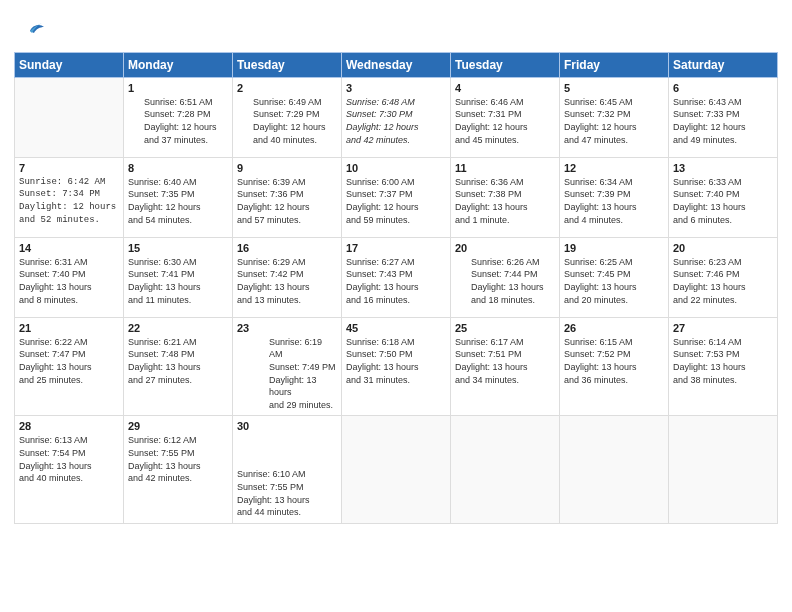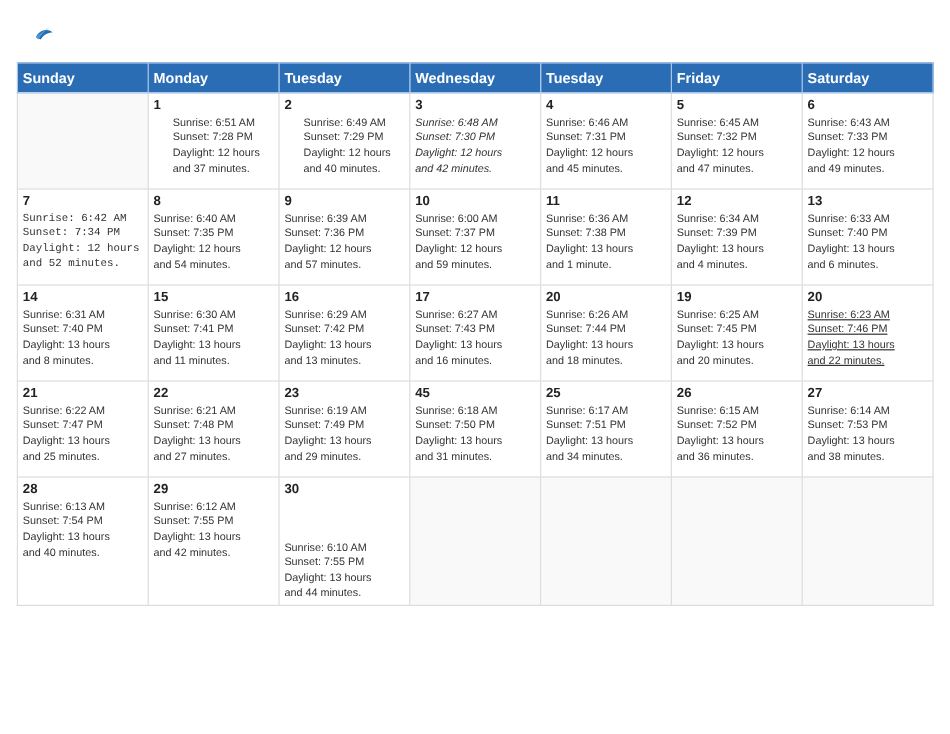--- a/index.html
+++ b/index.html
@@ -243,35 +243,35 @@
           </td>
           <td>
             <span class="day-num">17</span>
             <div class="day-info" style="white-space: pre-line;">Sunrise: 6:27 AM
 Sunset: 7:43 PM
 Daylight: 13 hours
 and 16 minutes.</div>
           </td>
           <td>
             <span class="day-num">20</span>
-            <div class="day-info" style="white-space: pre-line;">Sunrise: 6:26 AM
+            <div class="day-info" style="white-space: pre-line; margin-left: 16px;">Sunrise: 6:26 AM
 Sunset: 7:44 PM
 Daylight: 13 hours
 and 18 minutes.</div>
           </td>
           <td>
             <span class="day-num">19</span>
             <div class="day-info" style="white-space: pre-line;">Sunrise: 6:25 AM
 Sunset: 7:45 PM
 Daylight: 13 hours
 and 20 minutes.</div>
           </td>
           <td>
             <span class="day-num">20</span>
-            <div class="day-info" style="white-space: pre-line; text-decoration: underline;">Sunrise: 6:23 AM
+            <div class="day-info" style="white-space: pre-line;">Sunrise: 6:23 AM
 Sunset: 7:46 PM
 Daylight: 13 hours
 and 22 minutes.</div>
           </td>
         </tr>
         <tr>
           <td>
             <span class="day-num">21</span>
             <div class="day-info" style="white-space: pre-line;">Sunrise: 6:22 AM
 Sunset: 7:47 PM
@@ -280,21 +280,21 @@
           </td>
           <td>
             <span class="day-num">22</span>
             <div class="day-info" style="white-space: pre-line;">Sunrise: 6:21 AM
 Sunset: 7:48 PM
 Daylight: 13 hours
 and 27 minutes.</div>
           </td>
           <td>
             <span class="day-num">23</span>
-            <div class="day-info" style="white-space: pre-line;">Sunrise: 6:19 AM
+            <div class="day-info" style="white-space: pre-line; margin-left: 32px;">Sunrise: 6:19 AM
 Sunset: 7:49 PM
 Daylight: 13 hours
 and 29 minutes.</div>
           </td>
           <td>
             <span class="day-num">45</span>
             <div class="day-info" style="white-space: pre-line;">Sunrise: 6:18 AM
 Sunset: 7:50 PM
 Daylight: 13 hours
 and 31 minutes.</div>

